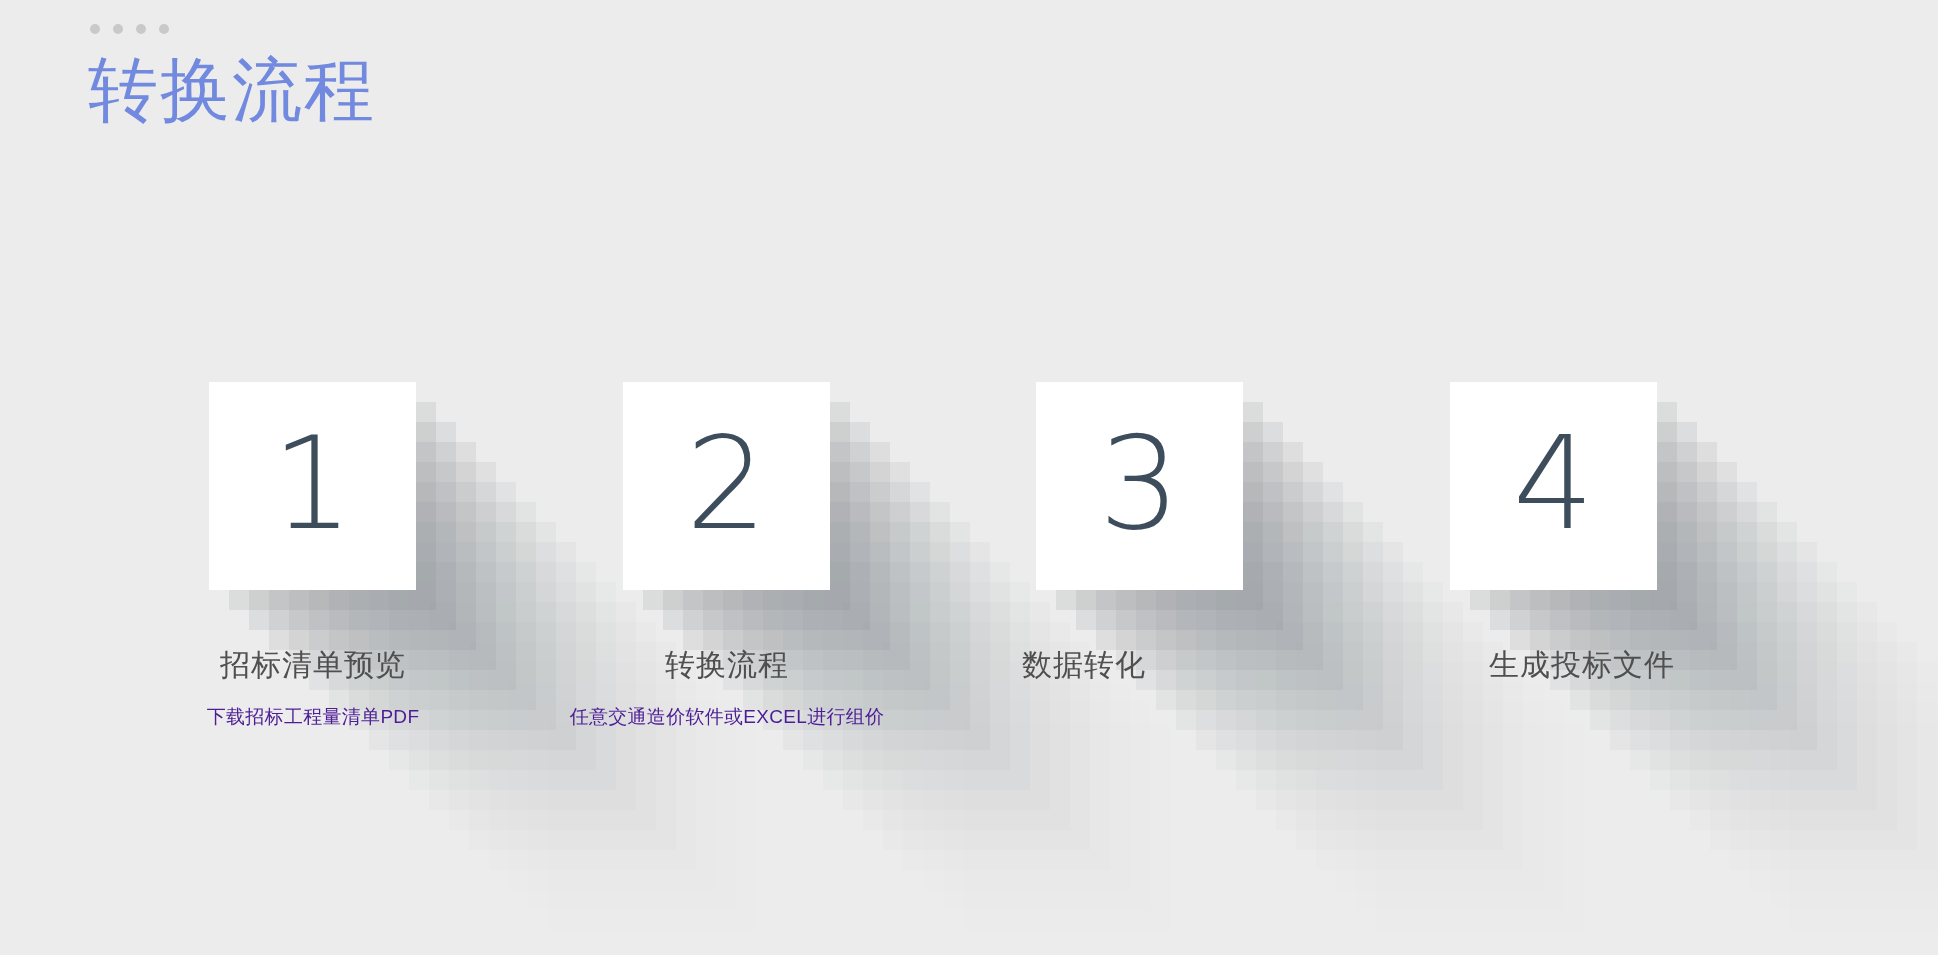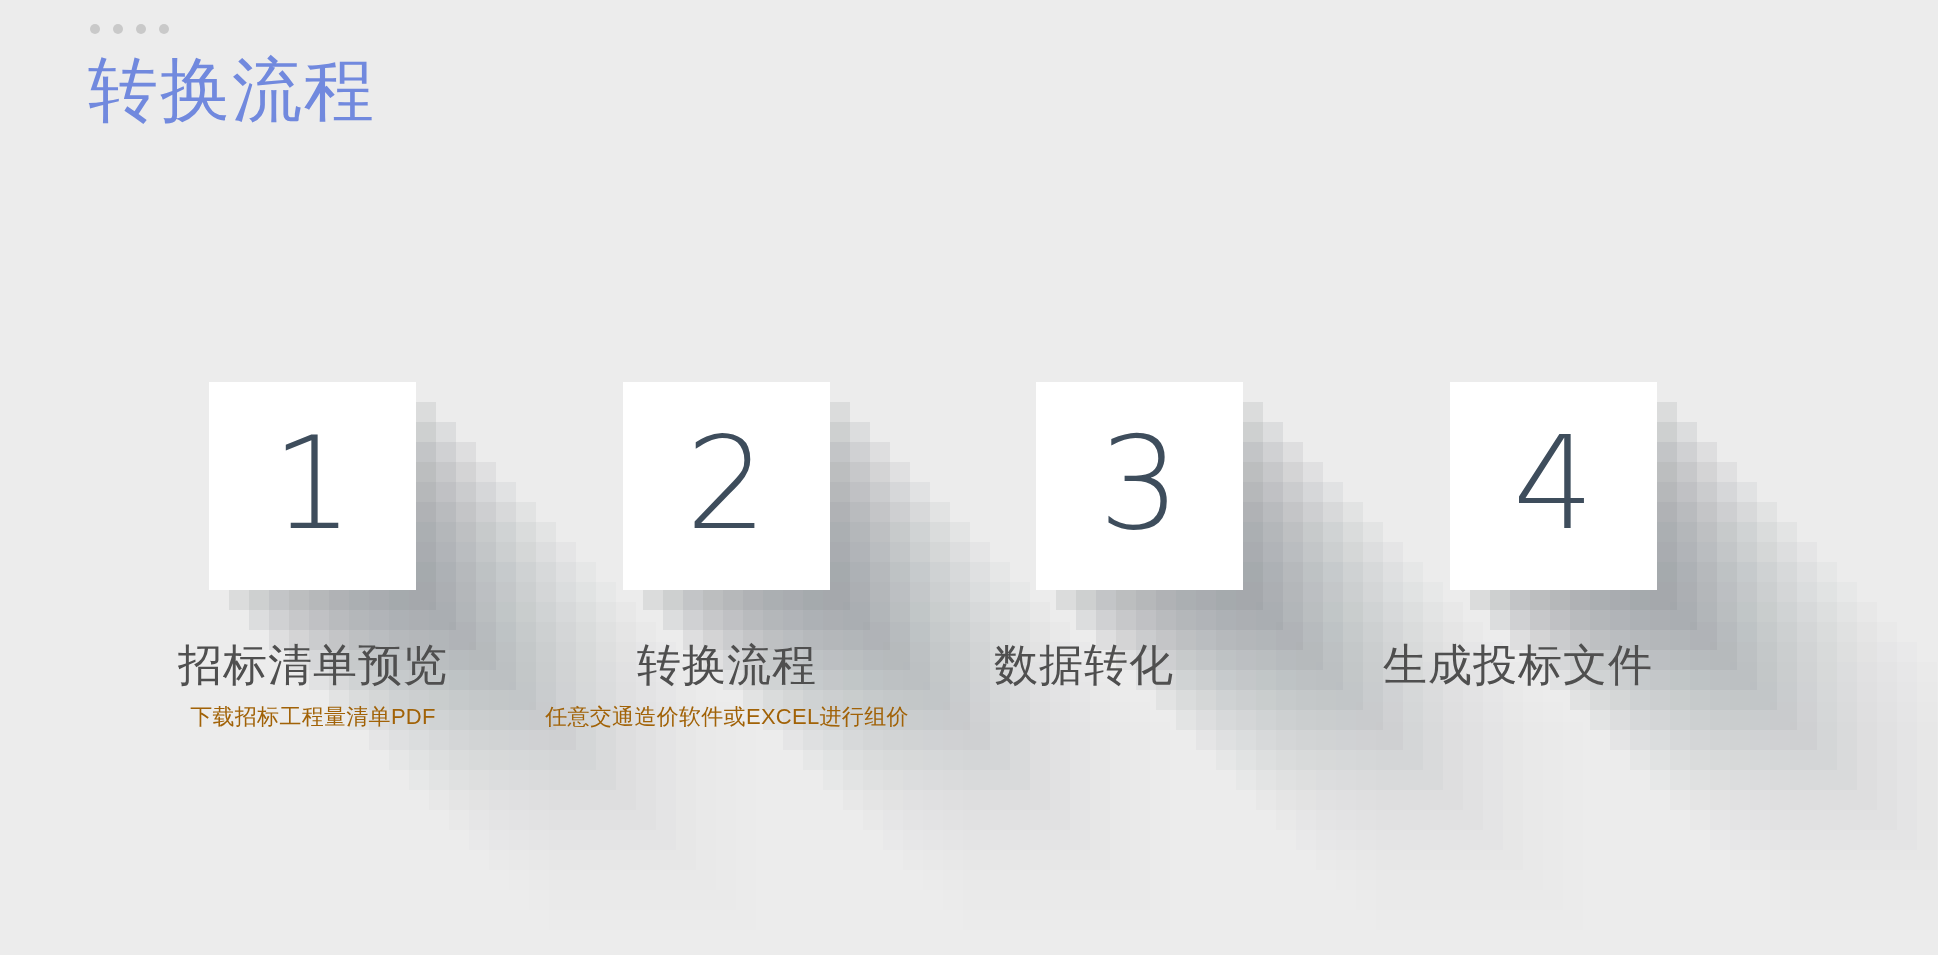--- a/index.html
+++ b/index.html
@@ -143,36 +143,36 @@
   
   .caption {
     position: absolute;
     top: 640px;
     width: 420px;
     text-align: center;
   }
   .cap-1 { left: 103px;  }
   .cap-2 { left: 517px;  }
   .cap-3 { left: 874px;  }
-  .cap-4 { left: 1308px; }
+  .cap-4 { left: 1372px; }
 
   .caption-title {
-    font-size: 44px;
+    font-size: 30px;
     line-height: 50px;
     font-weight: 400;
     color: #4f4f4f;
     letter-spacing: 1px;
     white-space: nowrap;
   }
   .caption-sub {
     margin-top: 14px;
-    font-size: 22px;
+    font-size: 19px;
     line-height: 26px;
     font-weight: 400;
-    color: #a16207;
+    color: #4c1d95;
     letter-spacing: 0.3px;
     white-space: nowrap;
   }
 </style>
 </head>
 <body>
 
 <div class="slide">
 
   <div class="header">

